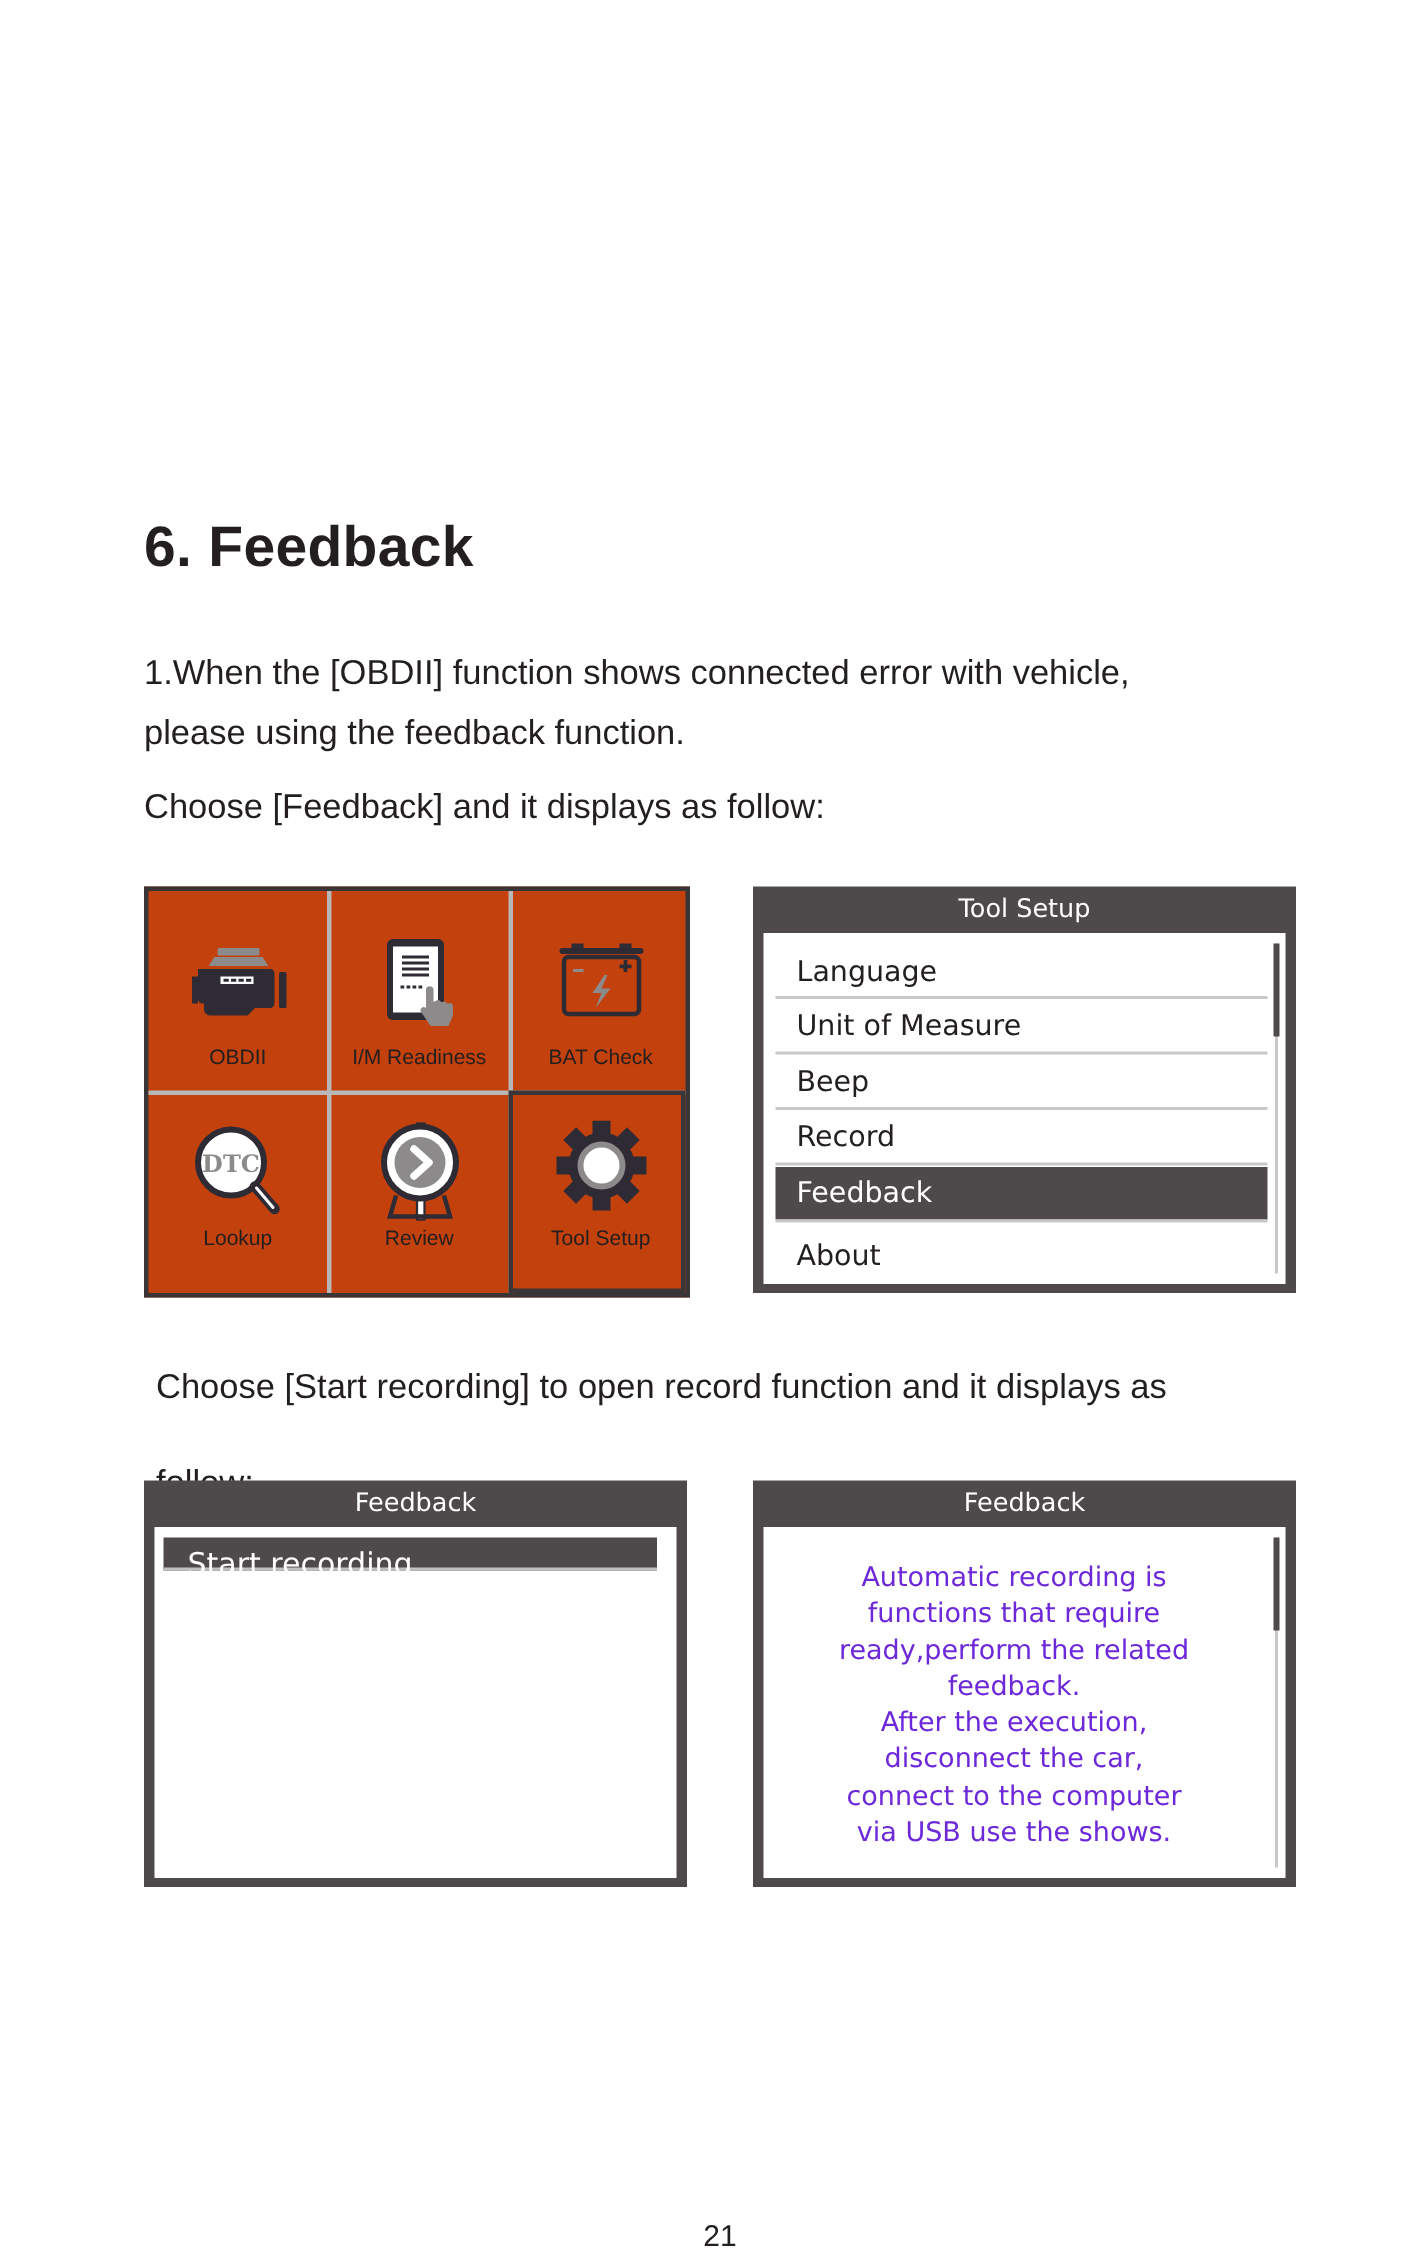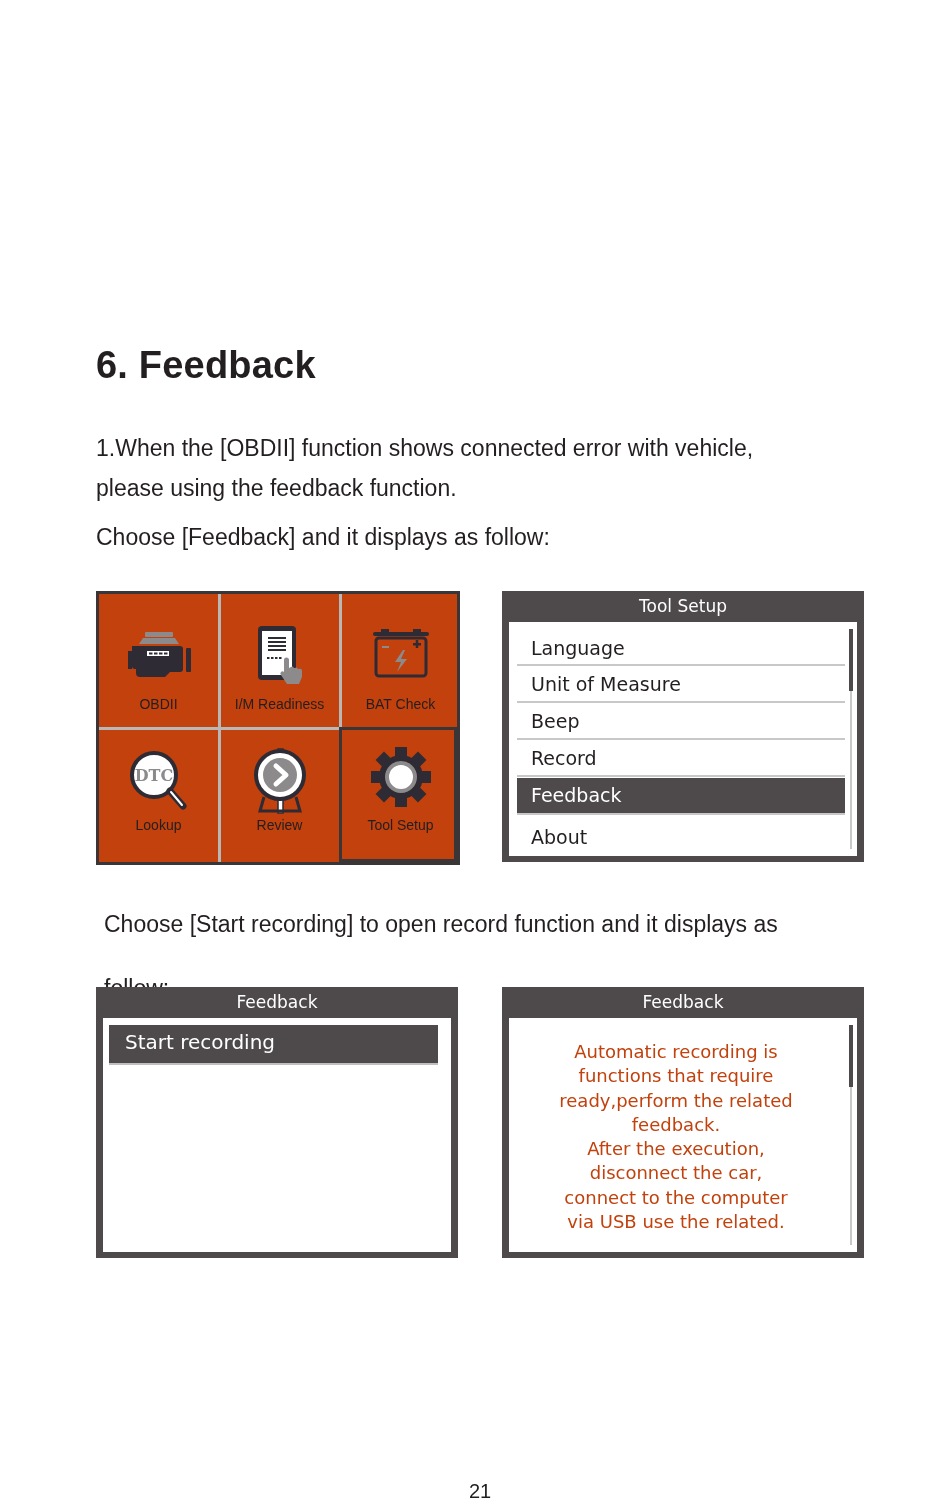--- a/index.html
+++ b/index.html
@@ -25,22 +25,22 @@
   .screen .body { position:absolute; left:7px; right:7px; top:31px; bottom:6px; background:#fff; }
   .ts { left:502px; top:591px; width:362px; height:271px; }
   .ts-item { position:absolute; left:8px; width:328px; height:34px; line-height:34px; font-family:"DejaVu Sans", sans-serif; font-size:19px; color:#231f20; padding-left:14px; box-sizing:border-box; }
   .ts-sep { position:absolute; left:8px; width:328px; height:2px; background:#c8c8c8; }
   .ts-item.sel { background:#4e4a4b; color:#fff; }
   .scroll-track { position:absolute; width:2px; background:#c8c8c8; }
   .scroll-thumb { position:absolute; width:4px; background:#4e4a4b; }
 
   .fb1 { left:96px; top:987px; width:362px; height:271px; }
   .fb2 { left:502px; top:987px; width:362px; height:271px; }
-  .sr { position:absolute; left:6px; top:7px; width:329px; height:40px; line-height:34px; background:#4e4a4b; color:#fff; font-family:"DejaVu Sans", sans-serif; font-size:20px; padding-left:16px; box-sizing:border-box; border-bottom:2px solid #c0c0c0; }
-  .msg { position:absolute; left:0; right:14px; top:22px; text-align:center; font-family:"DejaVu Sans", sans-serif; font-size:18px; line-height:24.3px; color:#c2410c; }
+  .sr { position:absolute; left:6px; top:7px; width:329px; height:22px; line-height:34px; background:#4e4a4b; color:#fff; font-family:"DejaVu Sans", sans-serif; font-size:20px; padding-left:16px; box-sizing:border-box; border-bottom:2px solid #c0c0c0; }
+  .msg { position:absolute; left:0; right:14px; top:22px; text-align:center; font-family:"DejaVu Sans", sans-serif; font-size:18px; line-height:24.3px; color:#6d28d9; }
   .msg div { white-space:nowrap; }
 </style>
 </head>
 <body>
 
 <div class="abs h1">6. Feedback</div>
 
 <div class="abs p" style="left:96px; top:435px;">1.When the [OBDII] function shows connected error with vehicle,</div>
 <div class="abs p" style="left:96px; top:475px;">please using the feedback function.</div>
 <div class="abs p" style="left:96px; top:524px;">Choose [Feedback] and it displays as follow:</div>
@@ -184,20 +184,20 @@
   <div class="title">Feedback</div>
   <div class="body">
     <div class="msg">
       <div>Automatic recording is</div>
       <div>functions that require</div>
       <div>ready,perform the related</div>
       <div>feedback.</div>
       <div>After the execution,</div>
       <div>disconnect the car,</div>
       <div>connect to the computer</div>
-      <div>via USB use the related.</div>
+      <div>via USB use the shows.</div>
     </div>
     <div class="scroll-track" style="left:341px; top:7px; height:220px;"></div>
     <div class="scroll-thumb" style="left:340px; top:7px; height:62px;"></div>
   </div>
 </div>
 
 <div class="abs page-num">21</div>
 
 </body></html>

